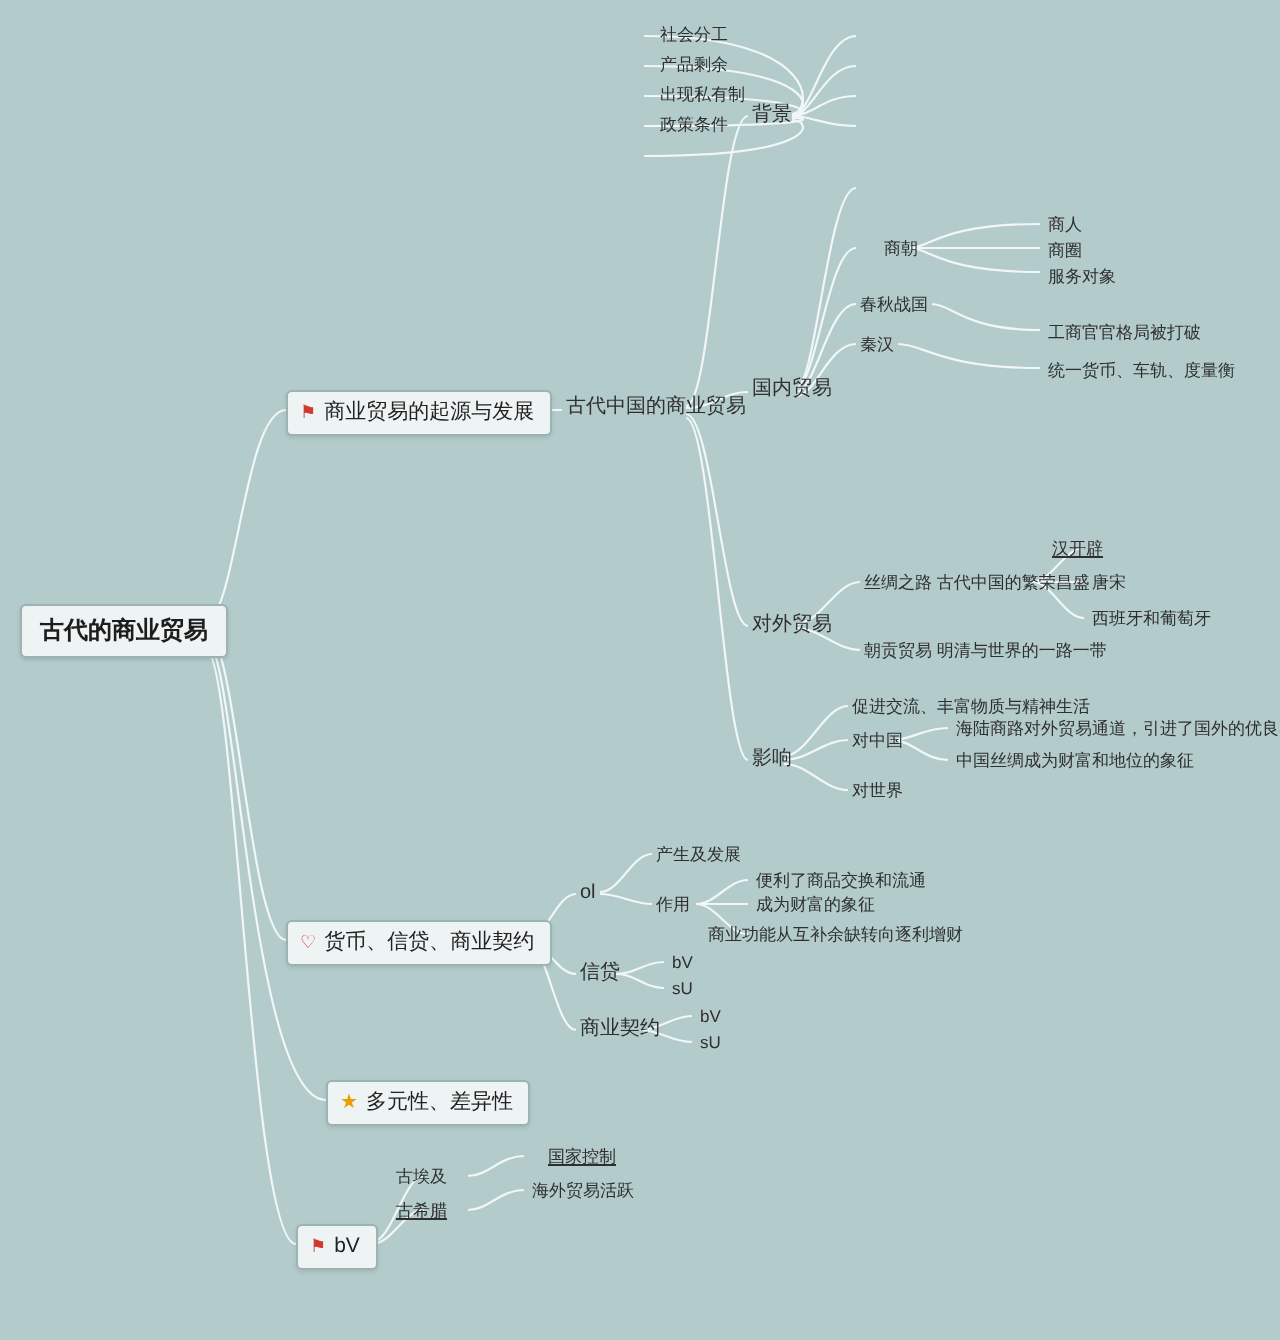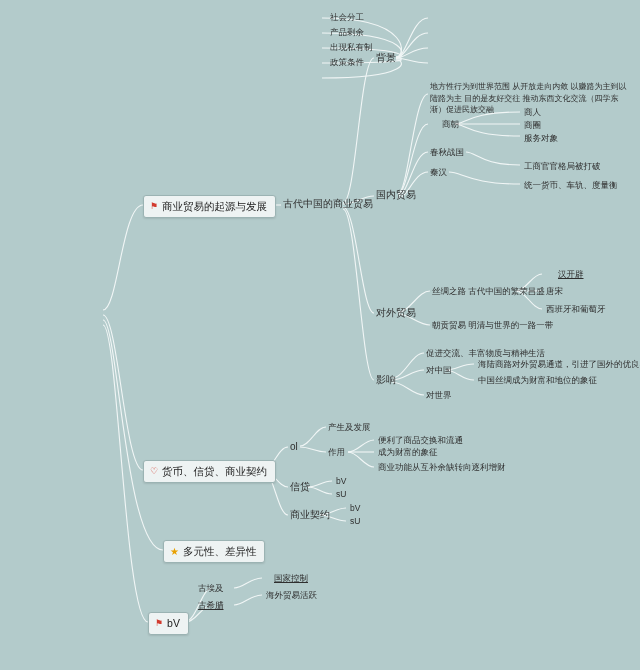--- a/index.html
+++ b/index.html
@@ -148,52 +148,52 @@
       <path d="M320,515 C330,515 336,508 346,508"></path>
       <path d="M320,515 C330,515 336,521 346,521"></path>
 
       <path d="M186,621 C196,621 202,588 212,588"></path>
       <path d="M186,622 C196,622 202,605 212,605"></path>
       <path d="M234,588 C244,588 250,578 262,578"></path>
       <path d="M234,605 C244,605 250,595 262,595"></path>
     </g>
   </svg>
 
+  <div class="node root" style="left:10px; top:302px;">古代的商业贸易</div>
 
   <div class="node boxed" style="left:143px; top:195px;">
     <span class="ico ico-flag">⚑</span>
     <span class="label">商业贸易的起源与发展</span>
   </div>
 
   <div class="node plain mid" style="left:281px; top:197px;">古代中国的商业贸易</div>
 
   <div class="node plain mid" style="left:374px; top:51px;">背景</div>
   <div class="node plain" style="left:328px; top:11px;">社会分工</div>
   <div class="node plain" style="left:328px; top:26px;">产品剩余</div>
   <div class="node plain" style="left:328px; top:41px;">出现私有制</div>
   <div class="node plain" style="left:328px; top:56px;">政策条件</div>
 
   <div class="node plain mid" style="left:374px; top:188px;">国内贸易</div>
 
-  <div class="node plain small multiline" style="left:428px; top:80px; width:200px;">地方性行为到世界范围 从开放走向内敛 以赚路为主到以陆路为主 目的是友好交往 推动东西文化交流（四学东渐）促进民族交融</div>
 
   <div class="node plain" style="left:440px; top:118px;">商朝</div>
   <div class="node plain" style="left:522px; top:106px;">商人</div>
   <div class="node plain" style="left:522px; top:119px;">商圈</div>
   <div class="node plain" style="left:522px; top:132px;">服务对象</div>
 
   <div class="node plain" style="left:428px; top:146px;">春秋战国</div>
   <div class="node plain" style="left:522px; top:160px;">工商官官格局被打破</div>
 
   <div class="node plain" style="left:428px; top:166px;">秦汉</div>
   <div class="node plain" style="left:522px; top:179px;">统一货币、车轨、度量衡</div>
 
   <div class="node plain mid" style="left:374px; top:306px;">对外贸易</div>
   <div class="node plain" style="left:430px; top:285px;">丝绸之路 古代中国的繁荣昌盛</div>
-  <div class="node plain" style="left:556px; top:268px;text-decoration:underline;">汉开辟</div>
+  <div class="node plain" style="left:524px; top:268px;text-decoration:underline;">汉开辟</div>
   <div class="node plain" style="left:544px; top:285px;">唐宋</div>
   <div class="node plain" style="left:544px; top:303px;">西班牙和葡萄牙</div>
   <div class="node plain" style="left:430px; top:319px;">朝贡贸易 明清与世界的一路一带</div>
 
   <div class="node plain mid" style="left:374px; top:373px;">影响</div>
   <div class="node plain" style="left:424px; top:347px;">促进交流、丰富物质与精神生活</div>
   <div class="node plain" style="left:424px; top:364px;">对中国</div>
   <div class="node plain" style="left:476px; top:358px;">海陆商路对外贸易通道，引进了国外的优良马匹、植物新物种、香料、药材</div>
   <div class="node plain" style="left:476px; top:374px;">中国丝绸成为财富和地位的象征</div>
   <div class="node plain" style="left:424px; top:389px;">对世界</div>
@@ -201,21 +201,21 @@
   <div class="node boxed" style="left:143px; top:460px;">
     <span class="ico ico-heart">♡</span>
     <span class="label">货币、信贷、商业契约</span>
   </div>
 
   <div class="node plain mid" style="left:288px; top:440px;">ol</div>
   <div class="node plain" style="left:326px; top:421px;">产生及发展</div>
   <div class="node plain" style="left:326px; top:446px;">作用</div>
   <div class="node plain" style="left:376px; top:434px;">便利了商品交换和流通</div>
   <div class="node plain" style="left:376px; top:446px;">成为财富的象征</div>
-  <div class="node plain" style="left:376px; top:461px;text-align:right;">商业功能从互补余缺转向逐利增财</div>
+  <div class="node plain" style="left:352px; top:461px;text-align:right;">商业功能从互补余缺转向逐利增财</div>
 
   <div class="node plain mid" style="left:288px; top:480px;">信贷</div>
   <div class="node plain" style="left:334px; top:475px;">bV</div>
   <div class="node plain" style="left:334px; top:488px;">sU</div>
 
   <div class="node plain mid" style="left:288px; top:508px;">商业契约</div>
   <div class="node plain" style="left:348px; top:502px;">bV</div>
   <div class="node plain" style="left:348px; top:515px;">sU</div>
 
   <div class="node boxed" style="left:163px; top:540px;">

